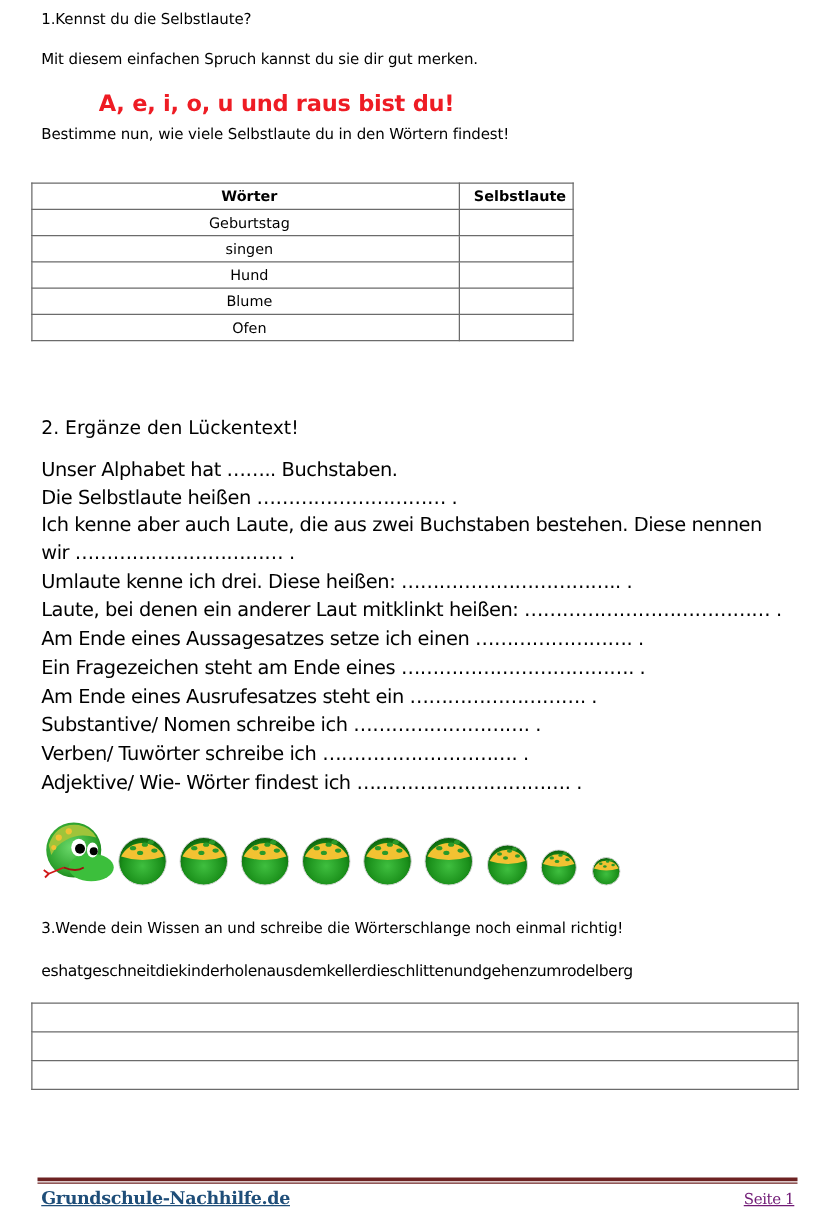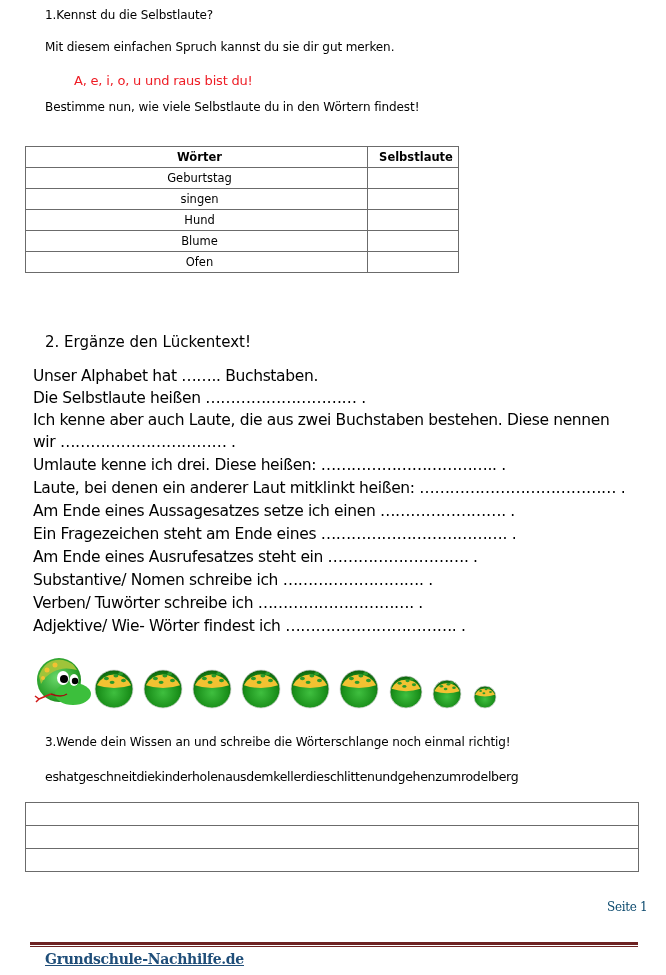--- a/index.html
+++ b/index.html
@@ -1,24 +1,24 @@
 <!DOCTYPE html>
 <html><head>
 <meta charset="utf-8">
 <style>
   html, body { margin: 0; padding: 0; background: #ffffff; }
   body {
     width: 666px; height: 975px; position: relative; overflow: hidden;
     font-family: "DejaVu Sans", sans-serif; color: #000;
   }
-  .abs { position: absolute; margin-left: 12px; }
+  .abs { position: absolute; }
   .med { font-size: 12px; letter-spacing: -0.1px; }
   #title1 { left: 33px; top: 8px; }
   #intro { left: 33px; top: 40px; }
-  #spruch { left: 62px; top: 73px; font-size: 13px; color: #ee1c24; letter-spacing: -0.2px; }
+  #spruch { left: 79px; top: 73px; font-size: 18px; color: #ee1c24; letter-spacing: -0.2px; font-weight: bold; }
   #instr1 { left: 33px; top: 100px; text-align: right; }
 
   table.vowels {
     position: absolute; left: 25px; top: 146px;
     border-collapse: collapse; width: 434px;
     font-size: 11.5px;
   }
   table.vowels td, table.vowels th {
     border: 1px solid #6b6b6b; height: 20px; padding: 0 0 0 6px;
     text-align: center; vertical-align: middle;
@@ -36,21 +36,21 @@
 
   table.lines {
     position: absolute; left: 25px; top: 802px; width: 614px;
     border-collapse: collapse;
   }
   table.lines td { border: 1px solid #6b6b6b; height: 22px; padding: 0; }
 
   .footer-rule { position: absolute; left: 30px; top: 942px; width: 608px; height: 3px; background: #6d2222; }
   .footer-rule2 { position: absolute; left: 30px; top: 946px; width: 608px; height: 1px; background: #6d2222; }
   #site { left: 33px; top: 951px; font-family: "DejaVu Serif", serif; font-weight: bold; font-size: 14px; color: #1f4e79; text-decoration: underline; letter-spacing: -0.3px; }
-  #page { left: 595px; top: 900px; font-family: "DejaVu Serif", serif; font-size: 12px; color: #0c4a6e; letter-spacing: -0.3px; }
+  #page { left: 595px; top: 952px; font-family: "DejaVu Serif", serif; font-size: 12px; color: #701a75; letter-spacing: -0.3px; text-decoration: underline; }
 </style>
 </head>
 <body>
 
 <div class="abs med" id="title1">1.Kennst du die Selbstlaute?</div>
 <div class="abs med" id="intro">Mit diesem einfachen Spruch kannst du sie dir gut merken.</div>
 <div class="abs" id="spruch">A, e, i, o, u und raus bist du!</div>
 <div class="abs med" id="instr1">Bestimme nun, wie viele Selbstlaute du in den Wörtern findest!</div>
 
 <table class="vowels">

